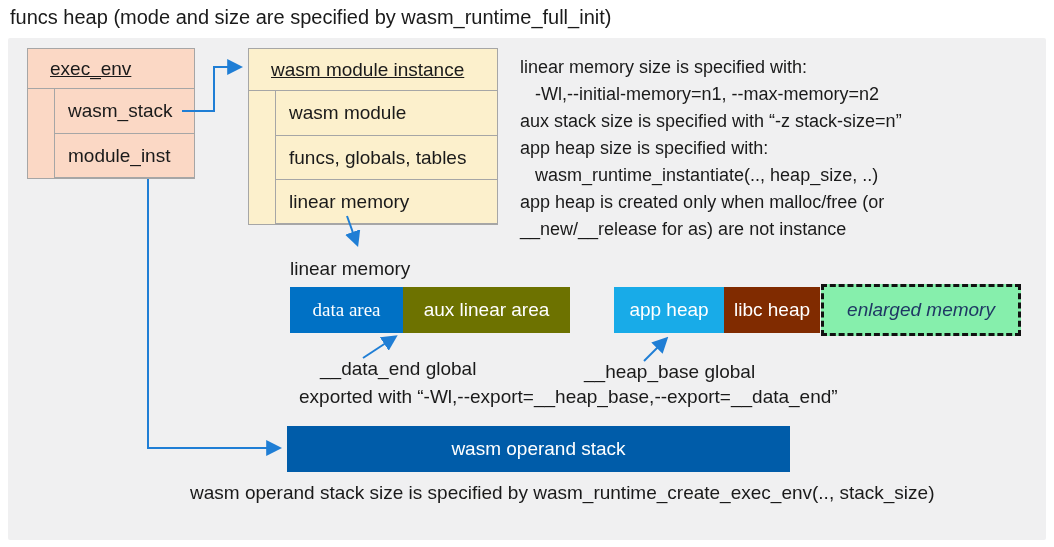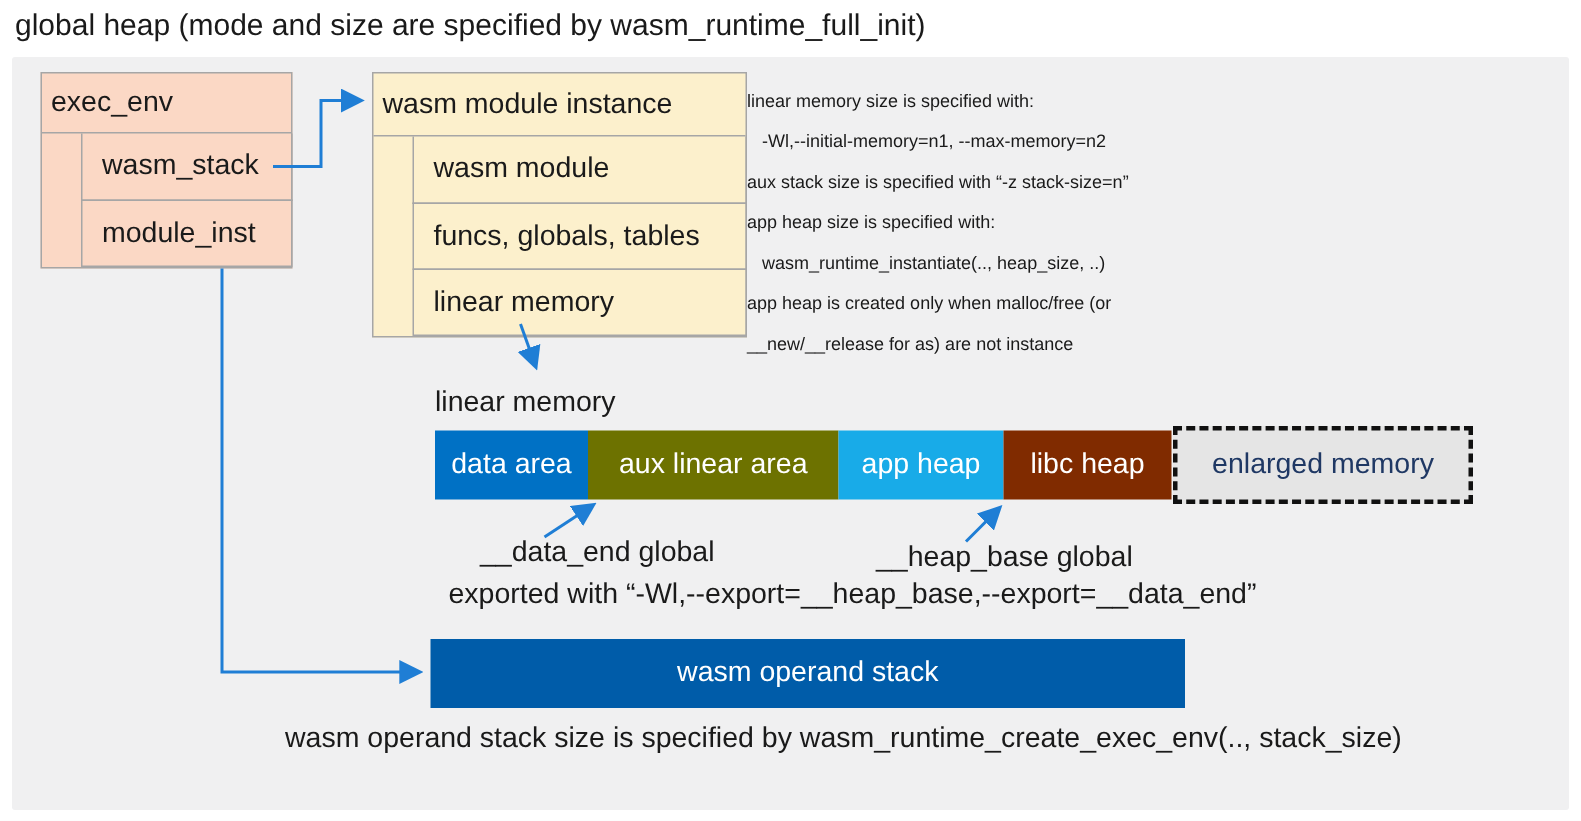--- a/index.html
+++ b/index.html
@@ -9,39 +9,39 @@
 
   .title { position:absolute; left:10px; top:6px; font-size:20px; }
 
   .panel { position:absolute; left:8px; top:38px; width:1038px; height:502px;
            background:var(--panel-bg,#f0f0f1); border-radius:2px; }
 
   
   .box { position:absolute; border:1px solid var(--box-border,#a6a6a6); font-size:19px; }
   .box-exec { left:27px; top:48px; width:168px; background:var(--exec-fill,#fbd8c5); }
   .box-instance { left:248px; top:48px; width:250px; background:var(--instance-fill,#fcf0cc); }
-  .box-title { height:40px; line-height:40px; padding-left:6px; border-bottom:1px solid var(--box-border,#a6a6a6); }
+  .box-title { height:40px; line-height:40px; padding-left:22px; border-bottom:1px solid var(--box-border,#a6a6a6);text-decoration:underline; }
   .box-instance .box-title { height:42px; line-height:42px; }
   .box-rows { margin-left:26px; }
   .box-row { height:45px; line-height:44px; padding-left:13px;
              border:1px solid var(--box-border,#a6a6a6); border-top:none; margin-right:-1px; }
   .box-row + .box-row { border-top:1px solid var(--box-border,#a6a6a6); margin-top:-1px; }
   .box-row:first-child { border-top:none; }
 
-  .notes { position:absolute; left:498px; top:54px; font-size:12px; line-height:27px; }
+  .notes { position:absolute; left:520px; top:54px; font-size:18px; line-height:27px; }
   .note-line { white-space:pre; }
 
   .lm-label { position:absolute; left:290px; top:258px; font-size:19px; }
 
   .membar { position:absolute; left:290px; top:287px; height:46px; display:flex; font-size:19px; }
   .seg { display:flex; align-items:center; justify-content:center; white-space:nowrap; }
-  .seg-0 { width:102px; }
+  .seg-0 { width:113px;font-family:Liberation Serif, serif; }
   .seg-1 { width:167px; }
   .seg-2 { width:110px; }
-  .seg-3 { width:112px; }
+  .seg-3 { width:96px; }
   .seg-4 { width:200px; height:52px; margin-top:-3px; margin-left:1px; border:3px dashed #111; }
 
   .ann { position:absolute; font-size:19px; white-space:nowrap; }
   .ann-data-end { left:320px; top:358px; }
   .ann-heap-base { left:584px; top:361px; }
   .ann-exported { left:299px; top:386px; }
 
   .operand-bar { position:absolute; left:287px; top:426px; width:503px; height:46px;
                  background:var(--operand-bar,#005ca9); color:#fff; font-size:19px;
                  display:flex; align-items:center; justify-content:center; }
@@ -50,21 +50,21 @@
 
   .connectors { position:absolute; left:0; top:0; pointer-events:none; }
   .connectors path { stroke:var(--connector,#1f7ed5); stroke-width:2; fill:none; }
   .connectors .arrowhead { fill:var(--connector,#1f7ed5); stroke:none; }
 </style>
 </head>
 <body>
 
 <div class="canvas">
 
-  <div class="title">global heap (mode and size are specified by wasm_runtime_full_init)</div>
+  <div class="title">funcs heap (mode and size are specified by wasm_runtime_full_init)</div>
 
   <div class="panel"></div>
 
   <div class="box box-exec">
     <div class="box-title">exec_env</div>
     <div class="box-rows">
       <div class="box-row">wasm_stack</div>
       <div class="box-row">module_inst</div>
     </div>
   </div>
@@ -86,23 +86,23 @@
     <div class="note-line">   wasm_runtime_instantiate(.., heap_size, ..)</div>
     <div class="note-line">app heap is created only when malloc/free (or</div>
     <div class="note-line">__new/__release for as) are not instance</div>
   </div>
 
   <div class="lm-label">linear memory</div>
 
   <div class="membar">
     <div class="seg seg-0" style="background: rgb(0, 113, 197); color: rgb(255, 255, 255);">data area</div>
     <div class="seg seg-1" style="background: rgb(109, 114, 0); color: rgb(255, 255, 255);">aux linear area</div>
-    <div class="seg seg-2" style="background: rgb(24, 171, 232); color: rgb(255, 255, 255);">app heap</div>
+    <div class="seg seg-2" style="background: rgb(24, 171, 232); color: rgb(255, 255, 255); margin-left: 44px;">app heap</div>
     <div class="seg seg-3" style="background: rgb(128, 43, 0); color: rgb(255, 255, 255);">libc heap</div>
-    <div class="seg seg-4" style="background: #e5e5e5; color: rgb(31, 56, 100);">enlarged memory</div>
+    <div class="seg seg-4" style="background: #86efac; color: rgb(31, 56, 100); font-style: italic;">enlarged memory</div>
   </div>
 
   <div class="ann ann-data-end">__data_end global</div>
   <div class="ann ann-heap-base">__heap_base global</div>
   <div class="ann ann-exported">exported with “-Wl,--export=__heap_base,--export=__data_end”</div>
 
   <div class="operand-bar">wasm operand stack</div>
 
   <div class="bottom-note">
     <div class="note-line">wasm operand stack size is specified by wasm_runtime_create_exec_env(.., stack_size)</div>

